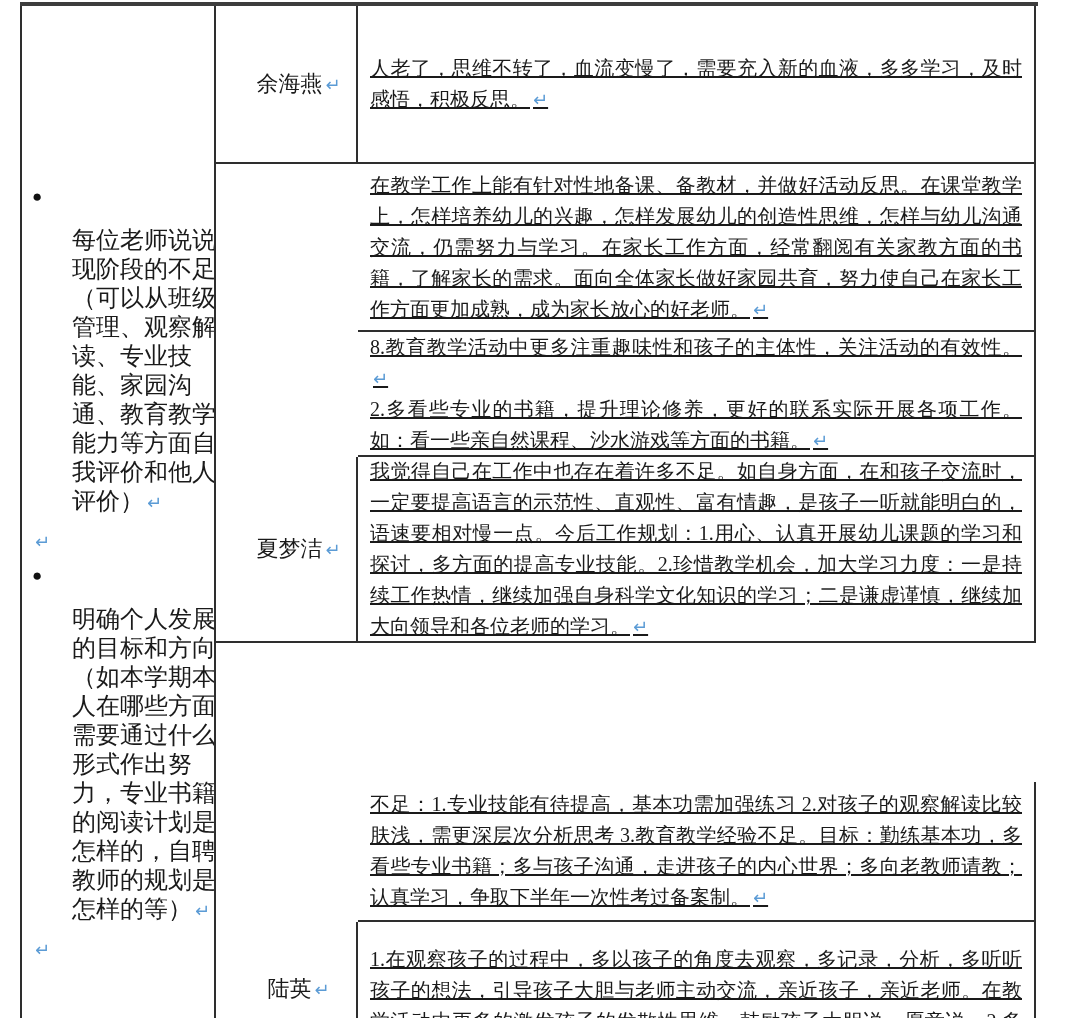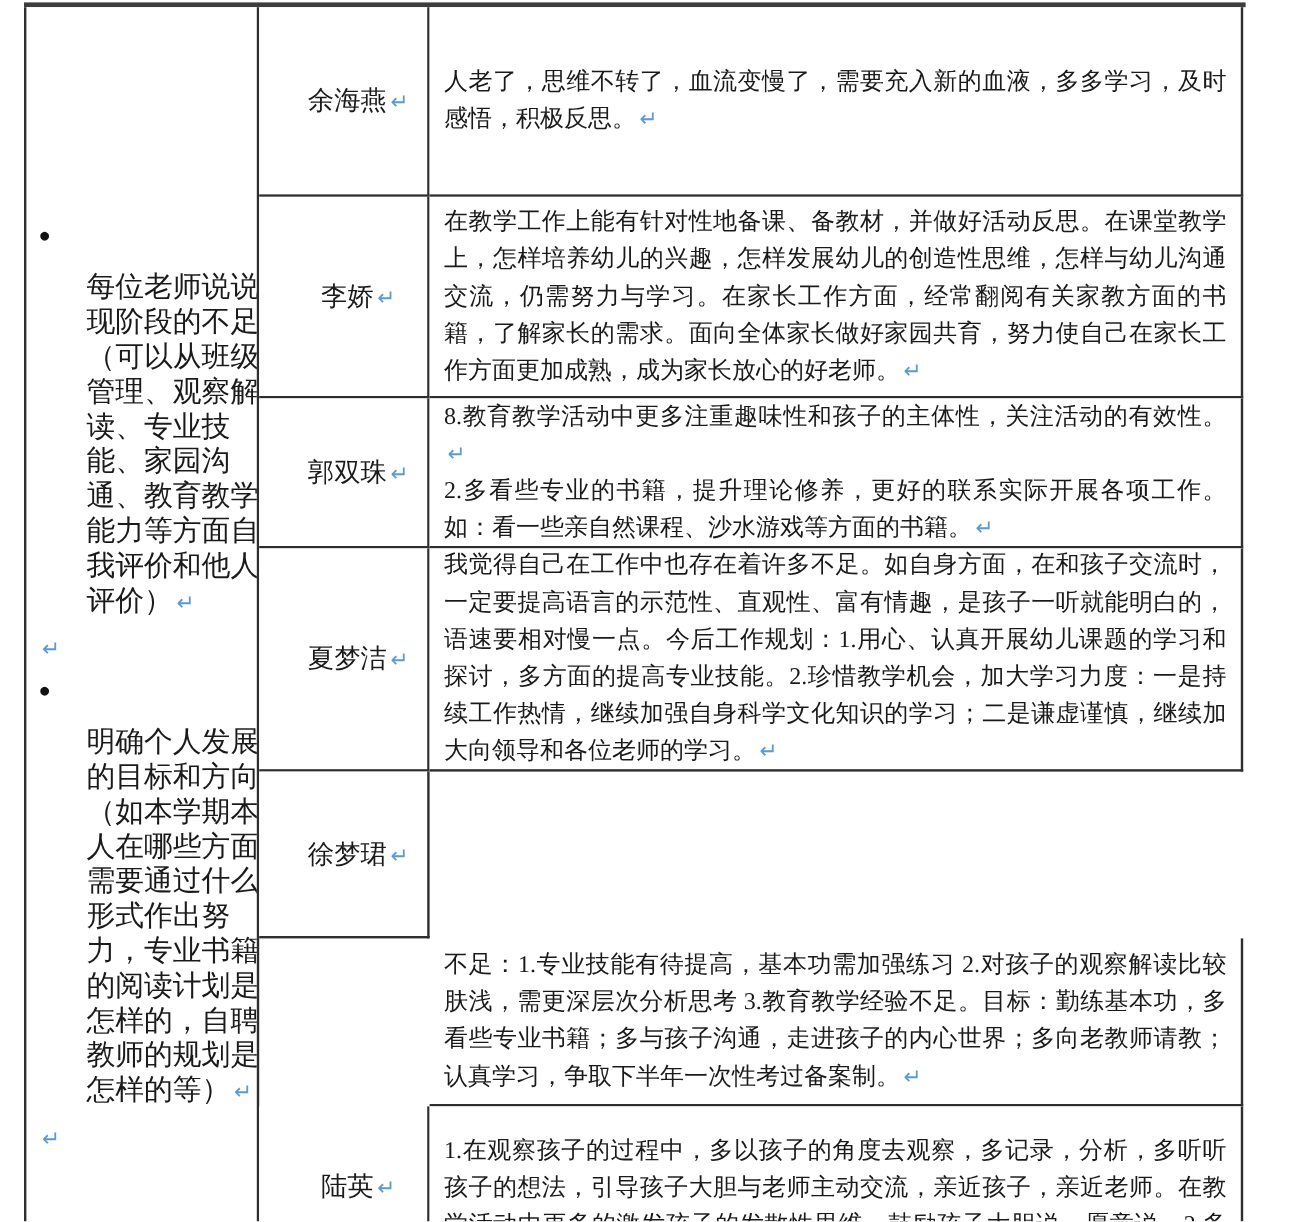--- a/index.html
+++ b/index.html
@@ -47,20 +47,21 @@
     display:flex;align-items:center;justify-content:center;
     font-size:22px;
   }
   .name-cell.cut{align-items:flex-start;padding-top:52px;}
   .text-cell{
     grid-column:3;
     display:flex;flex-direction:column;justify-content:center;
     padding:0 12px;
     font-size:20px;line-height:31px;
     text-align:justify;
+    text-decoration:underline;
   }
   .text-cell.cut{justify-content:flex-start;padding-top:22px;}
   .pilcrow{
     color:#5b9bd5;
     font-family:"DejaVu Sans",sans-serif;
     font-size:18px;
     margin-left:3px;
     white-space:nowrap;
   }
   .para{margin:0;}
@@ -84,45 +85,36 @@
       <div class="empty-line"><span class="pilcrow">↵</span></div>
     </div>
 
     <div class="cell name-cell" style="grid-row:1">
       <span><span>余海燕</span><span class="pilcrow">↵</span></span>
     </div>
     <div class="cell text-cell" style="grid-row:1">
       <p class="para"><span>人老了，思维不转了，血流变慢了，需要充入新的血液，多多学习，及时感悟，积极反思。</span><span class="pilcrow">↵</span></p>
     </div>
 
-    <div class="cell name-cell" style="grid-row:2">
-      <span><span>李娇</span><span class="pilcrow">↵</span></span>
-    </div>
     <div class="cell text-cell" style="grid-row:2">
       <p class="para"><span>在教学工作上能有针对性地备课、备教材，并做好活动反思。在课堂教学上，怎样培养幼儿的兴趣，怎样发展幼儿的创造性思维，怎样与幼儿沟通交流，仍需努力与学习。在家长工作方面，经常翻阅有关家教方面的书籍，了解家长的需求。面向全体家长做好家园共育，努力使自己在家长工作方面更加成熟，成为家长放心的好老师。</span><span class="pilcrow">↵</span></p>
     </div>
 
-    <div class="cell name-cell" style="grid-row:3">
-      <span><span>郭双珠</span><span class="pilcrow">↵</span></span>
-    </div>
     <div class="cell text-cell" style="grid-row:3">
       <p class="para"><span>8.教育教学活动中更多注重趣味性和孩子的主体性，关注活动的有效性。</span><span class="pilcrow">↵</span></p>
       <p class="para"><span>2.多看些专业的书籍，提升理论修养，更好的联系实际开展各项工作。如：看一些亲自然课程、沙水游戏等方面的书籍。</span><span class="pilcrow">↵</span></p>
     </div>
 
     <div class="cell name-cell" style="grid-row:4">
       <span><span>夏梦洁</span><span class="pilcrow">↵</span></span>
     </div>
     <div class="cell text-cell" style="grid-row:4">
       <p class="para"><span>我觉得自己在工作中也存在着许多不足。如自身方面，在和孩子交流时，一定要提高语言的示范性、直观性、富有情趣，是孩子一听就能明白的，语速要相对慢一点。今后工作规划：1.用心、认真开展幼儿课题的学习和探讨，多方面的提高专业技能。2.珍惜教学机会，加大学习力度：一是持续工作热情，继续加强自身科学文化知识的学习；二是谦虚谨慎，继续加大向领导和各位老师的学习。</span><span class="pilcrow">↵</span></p>
     </div>
 
-    <div class="cell name-cell" style="grid-row:5">
-      <span><span>徐梦珺</span><span class="pilcrow">↵</span></span>
-    </div>
 
     <div class="cell text-cell" style="grid-row:6">
       <p class="para"><span>不足：1.专业技能有待提高，基本功需加强练习 2.对孩子的观察解读比较肤浅，需更深层次分析思考 3.教育教学经验不足。目标：勤练基本功，多看些专业书籍；多与孩子沟通，走进孩子的内心世界；多向老教师请教；认真学习，争取下半年一次性考过备案制。</span><span class="pilcrow">↵</span></p>
     </div>
 
     <div class="cell name-cell cut" style="grid-row:7">
       <span><span>陆英</span><span class="pilcrow">↵</span></span>
     </div>
     <div class="cell text-cell cut" style="grid-row:7">
       <p class="para"><span>1.在观察孩子的过程中，多以孩子的角度去观察，多记录，分析，多听听孩子的想法，引导孩子大胆与老师主动交流，亲近孩子，亲近老师。在教学活动中更多的激发孩子的发散性思维，鼓励孩子大胆说、愿意说。2.多看书籍，</span></p>

